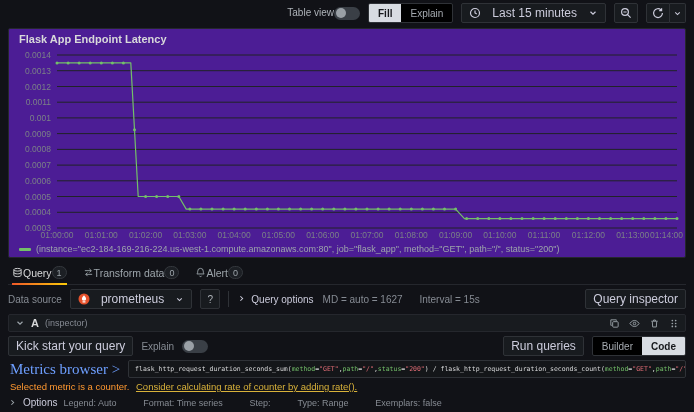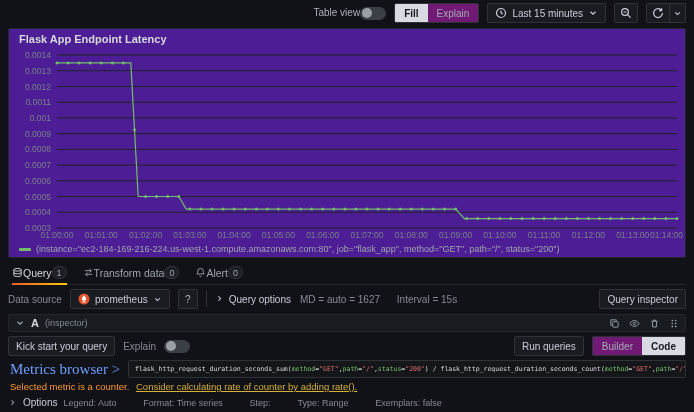--- a/index.html
+++ b/index.html
@@ -7,23 +7,23 @@
   body{background:#111217;color:#ccccdc;font-family:"Liberation Sans",sans-serif;font-size:10px;overflow:hidden}
   .muted{color:#868b93}
   .spacer{flex:1}
   svg.ic{display:block;flex:none}
 
   
   .topbar{height:26px;display:flex;align-items:center;justify-content:flex-end;gap:8px;padding:0 8px}
   .tv-group{display:flex;align-items:flex-start;color:#aeb3b9}
   .toggle{width:26px;height:13px;border-radius:8px;background:#3a3f46;position:relative;cursor:pointer;flex:none}
   .toggle .knob{position:absolute;top:1.5px;left:2px;width:10px;height:10px;border-radius:50%;background:#9aa0a6}
-  .btn{height:20px;display:inline-flex;align-items:center;gap:5px;padding:0 7px;background:#181b1f;border:1px solid #2f3237;border-radius:2px;color:#ccccdc;font-size:10px;font-family:inherit;cursor:pointer;white-space:nowrap}
+  .btn{height:20px;display:inline-flex;align-items:center;gap:11px;padding:0 7px;background:#181b1f;border:1px solid #2f3237;border-radius:2px;color:#ccccdc;font-size:12px;font-family:inherit;cursor:pointer;white-space:nowrap}
   .icon-btn{padding:0 5px}
-  .radio-group{display:inline-flex;height:20px;border:1px solid #2f3237;border-radius:2px;overflow:hidden;background:#701a75}
+  .radio-group{display:inline-flex;height:20px;border:1px solid #2f3237;border-radius:2px;overflow:hidden;background:#000000}
   .radio{display:flex;align-items:center;padding:0 9px;font-size:10px;color:#a6abb1;cursor:pointer}
   .radio.selected{background:#d8dce2;color:#16181c;font-weight:bold}
   .split{display:inline-flex}
   .split .btn:first-child{border-top-right-radius:0;border-bottom-right-radius:0}
   .split .btn:last-child{border-left:0;border-top-left-radius:0;border-bottom-left-radius:0;padding:0 3px}
 
   
   .panel{margin:2px 8px 0;height:230px;background:#4c1d95;border:1px solid #25272d;border-radius:2px;display:flex;flex-direction:column;overflow:hidden}
   .panel-title{height:20px;display:flex;align-items:center;padding:0 10px;font-size:11px;font-weight:bold;color:#d8d9da;cursor:pointer}
   .legend{height:16px;display:flex;align-items:center;gap:5px;padding:0 10px;font-size:9px;color:#9da5ab;white-space:nowrap;overflow:hidden}

